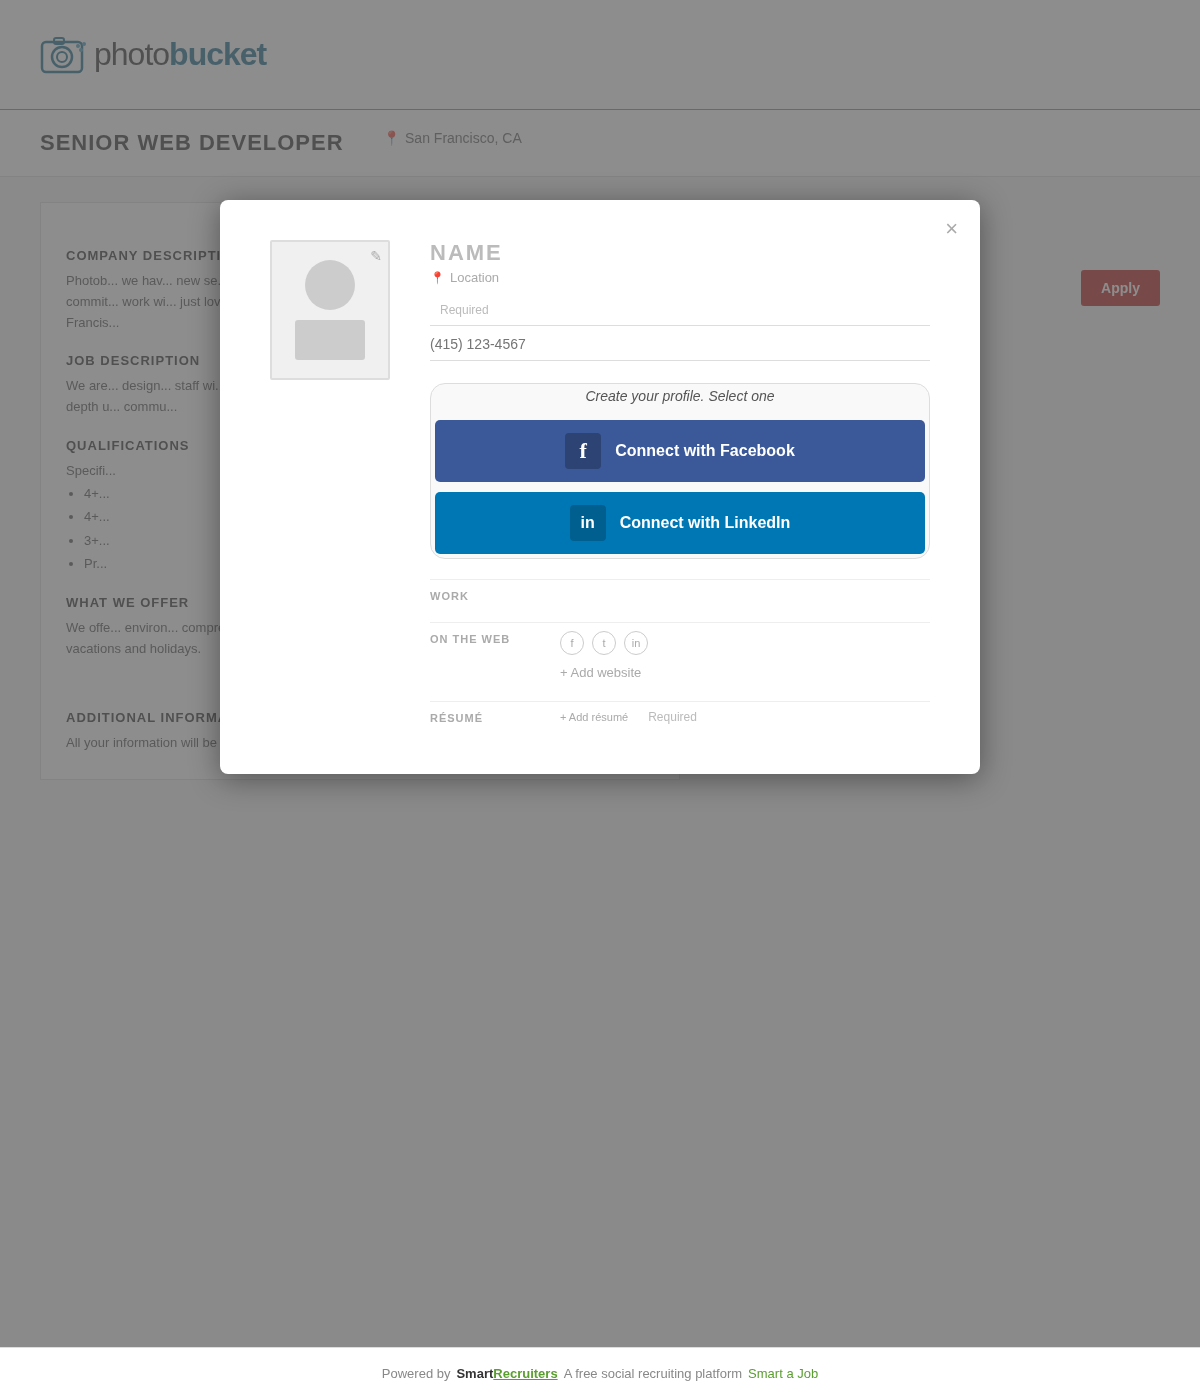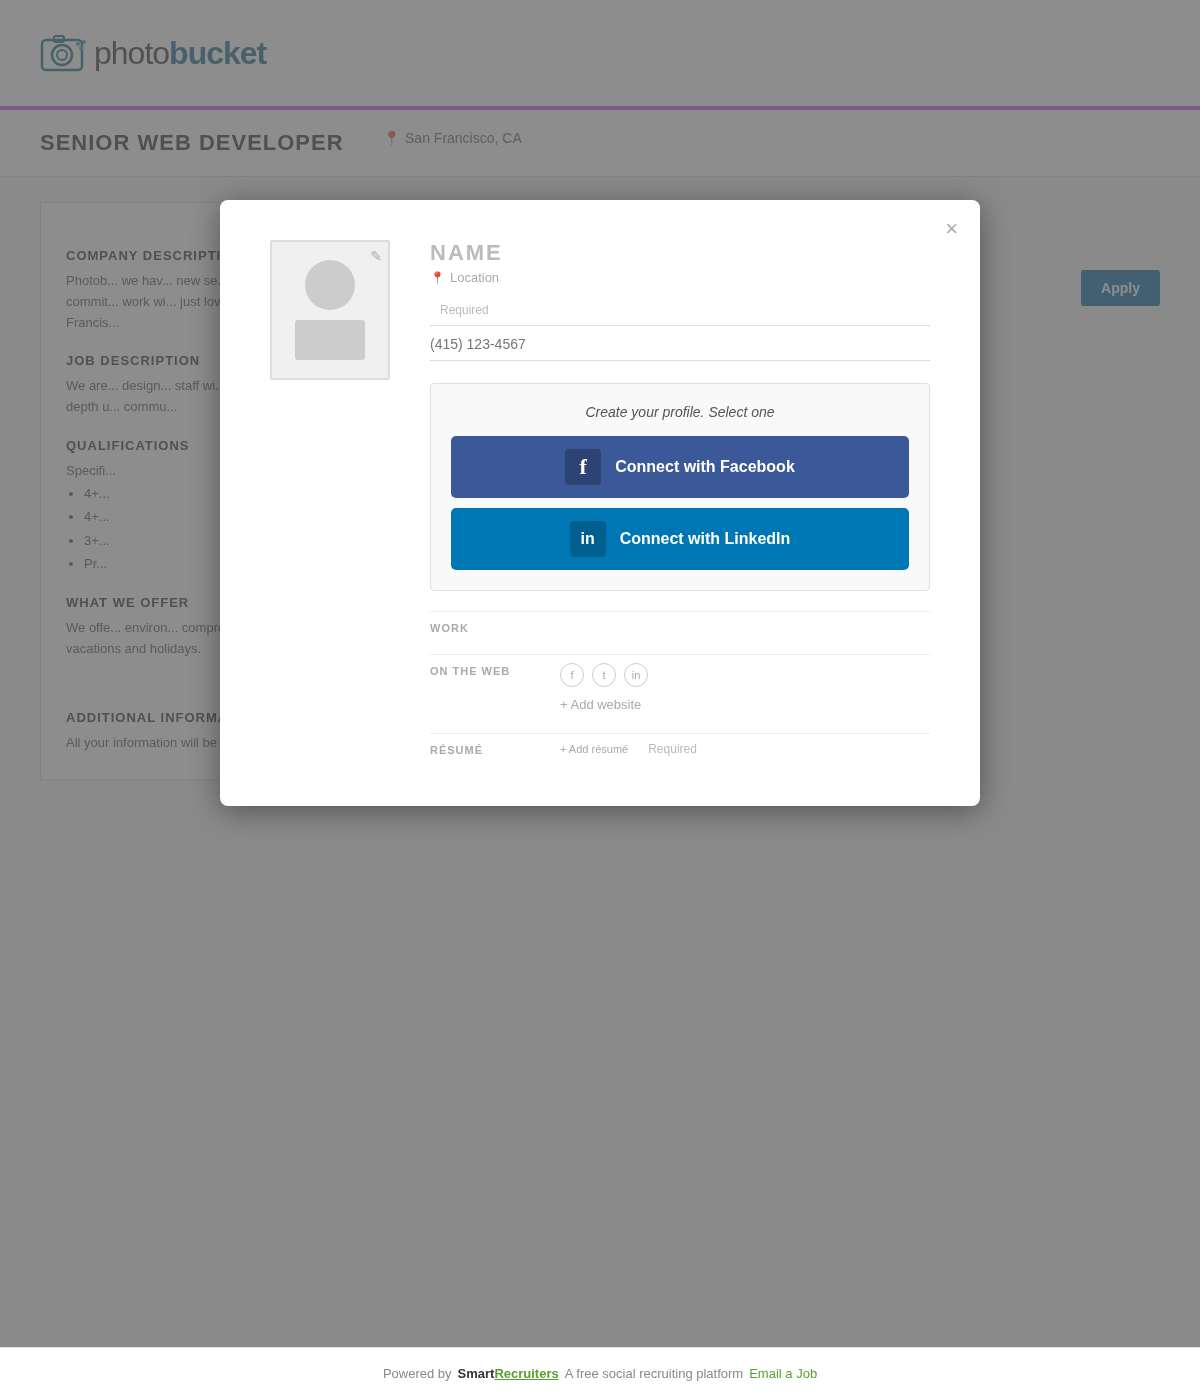--- a/index.html
+++ b/index.html
@@ -16,21 +16,21 @@
     .bg-page {
       position: absolute;
       top: 0; left: 0; right: 0; bottom: 0;
       background: #f5f5f5;
       filter: brightness(0.85);
     }
 
     .bg-header {
       background: #fff;
       height: 110px;
-      border-bottom: 4px solid #d946ef;
+      border-bottom: 1px solid #d946ef;
       display: flex;
       align-items: center;
       padding: 0 40px;
     }
 
     .logo-area {
       display: flex;
       align-items: center;
     }
 
@@ -64,21 +64,21 @@
       margin-top: 20px;
     }
 
     .section-text {
       font-size: 13px;
       color: #555;
       line-height: 1.6;
     }
 
     .apply-btn {
-      background: #0369a1;
+      background: #b91c1c;
       color: #fff;
       border: none;
       padding: 10px 20px;
       font-size: 14px;
       font-weight: 700;
       cursor: pointer;
       border-radius: 3px;
       position: absolute;
       top: 160px;
       right: 40px;
@@ -204,23 +204,23 @@
 
     .required-label {
       font-size: 12px;
       color: #bbb;
       margin-left: 10px;
     }
 
     
     .profile-select-box {
       border: 1px solid #ddd;
-      border-radius: 4px;
+      border-radius: 15px;
       background: #f9f9f9;
-      padding: 20px;
+      padding: 4px;
       margin-top: 22px;
       text-align: center;
     }
 
     .profile-select-title {
       font-size: 14px;
       color: #555;
       margin-bottom: 16px;
       font-style: italic;
     }
@@ -518,14 +518,14 @@
 
       </div>
     </div>
   </div>
 </div>
 
 <div style="position:absolute;bottom:0;left:0;right:0;height:51px;background:#ffffff;border-top:1px solid #ddd;display:flex;align-items:center;justify-content:center;font-size:13px;color:#888;gap:6px;">
   <span>Powered by</span>
   <span style="font-weight:700;color:#333;"><span style="font-weight:700;color:#333;">Smart</span><span style="font-weight:700;color:#5a9e2f;text-decoration:underline;">Recruiters</span></span>
   <span>A free social recruiting platform</span>
-  <span style="color:#5a9e2f;cursor:pointer;">Email a Job</span>
+  <span style="color:#5a9e2f;cursor:pointer;">Smart a Job</span>
 </div>
 
 </body></html>

